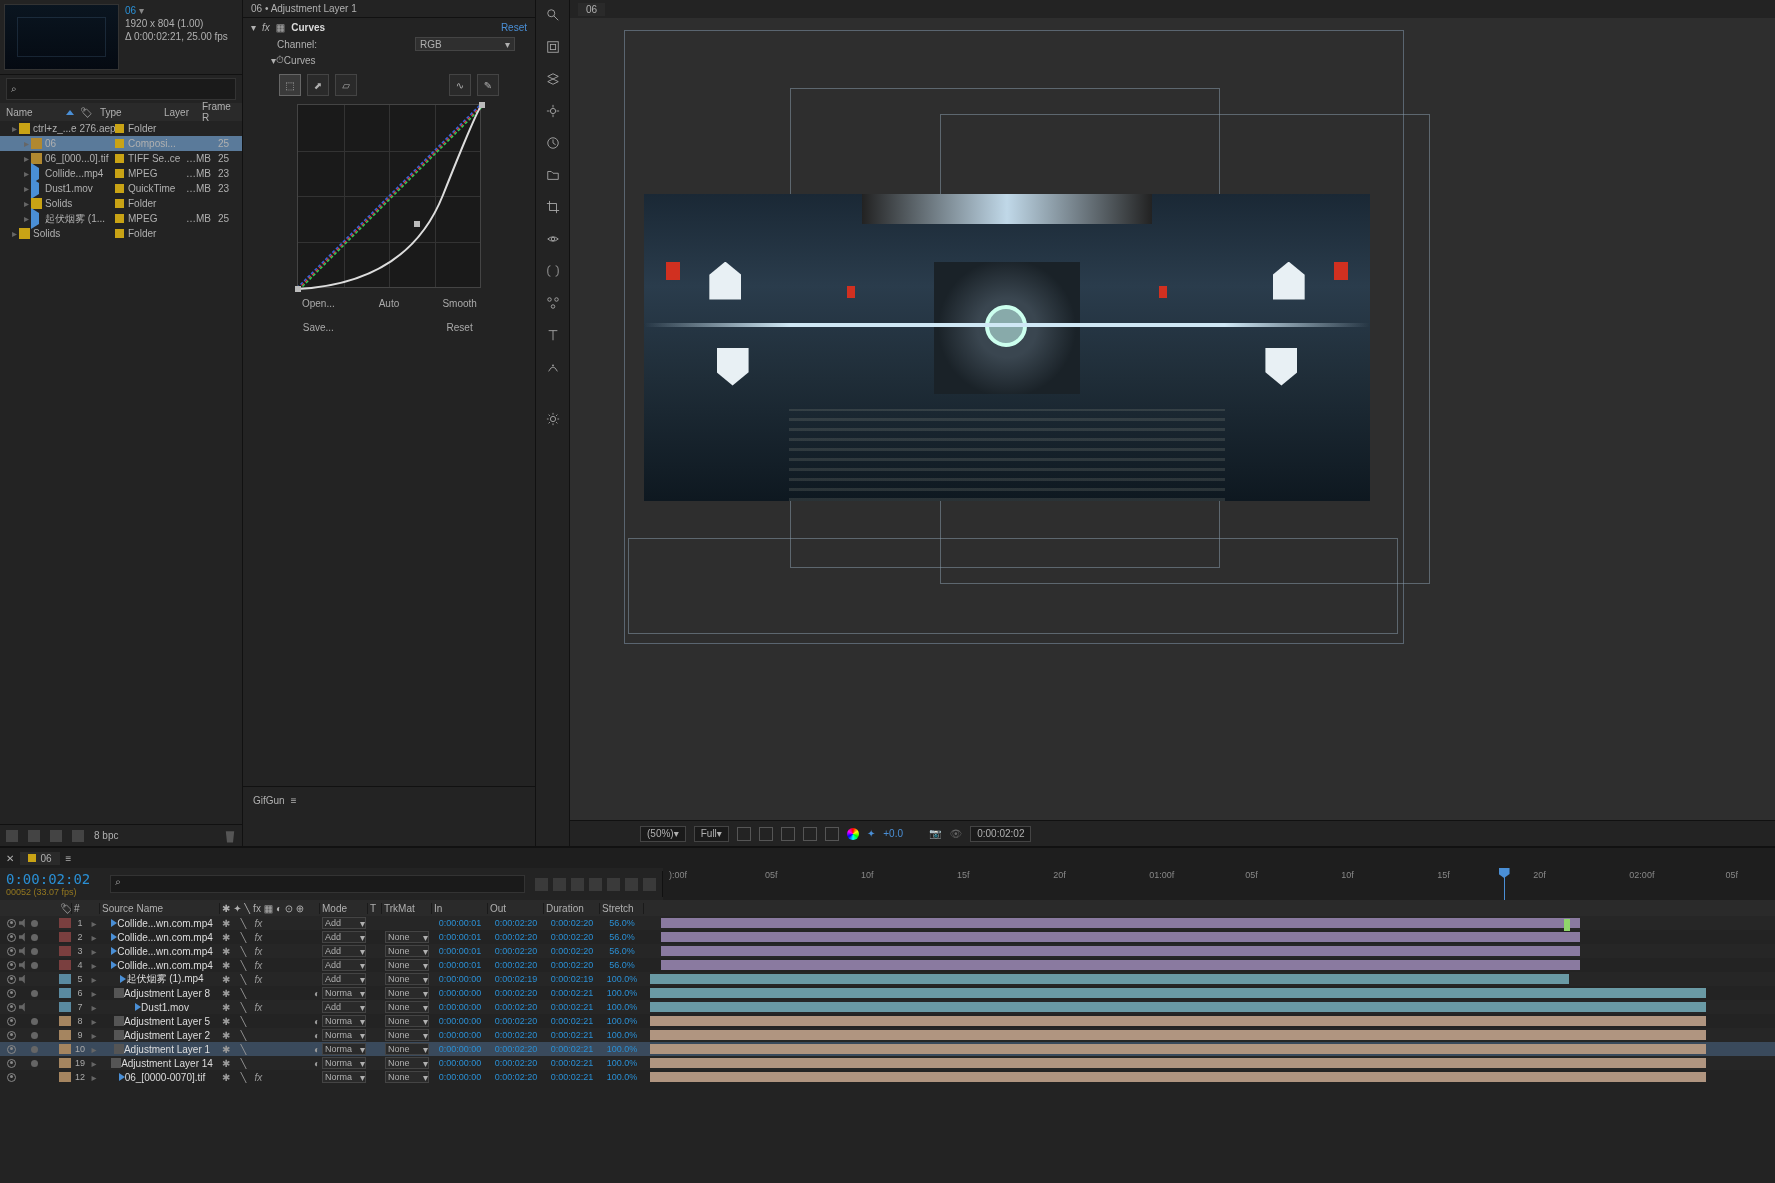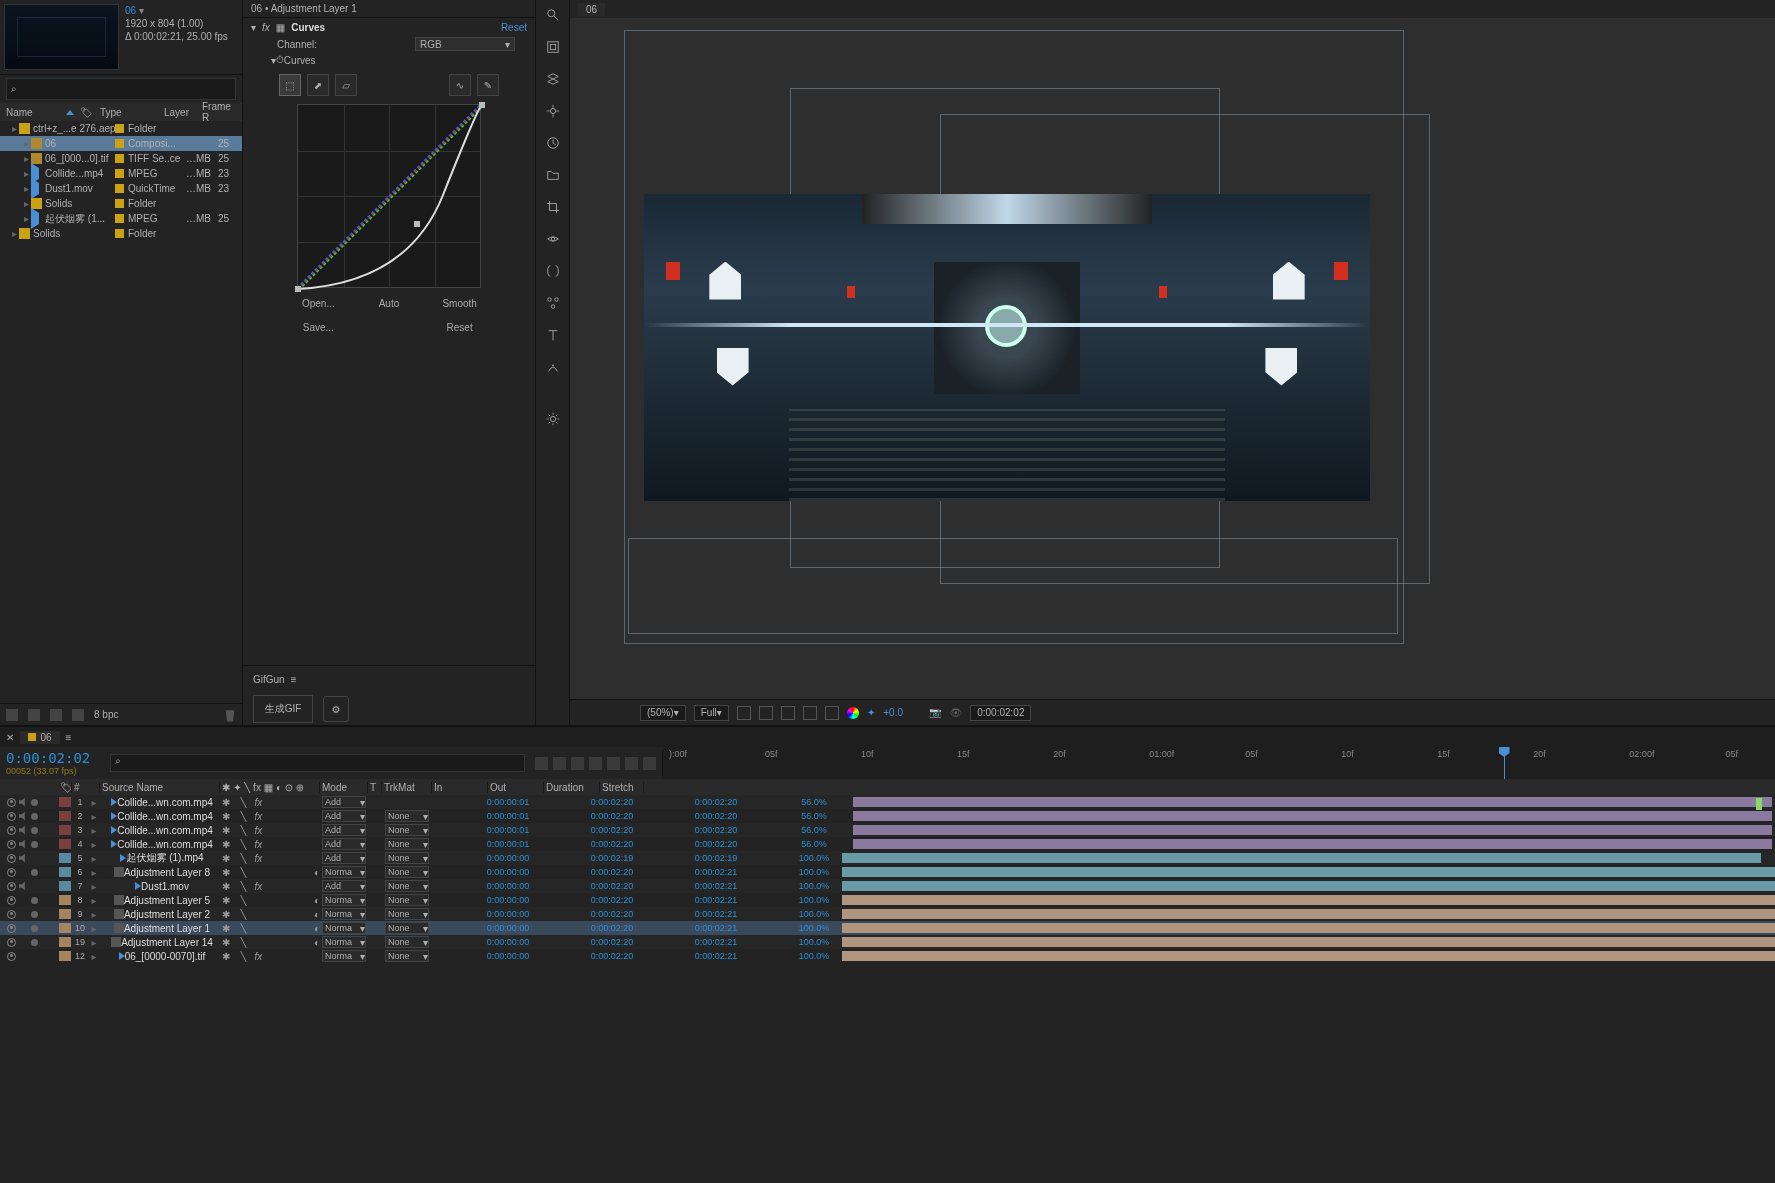--- a/index.html
+++ b/index.html
@@ -1,17 +1,17 @@
 <!DOCTYPE html>
 <html><head>
 <meta charset="utf-8">
 <style>
 * { margin:0; padding:0; box-sizing:border-box; font-family:"Segoe UI",Tahoma,sans-serif; font-size:10px; color:#b0b0b0; }
 body { background:#1e1e1e; width:1775px; height:1183px; overflow:hidden; }
-.top { display:flex; height:725px; }
+.top { display:flex; height:846px; }
 .left-col { width:243px; display:flex; flex-direction:column; background:#232323; border-right:1px solid #111; }
 .thumb-strip { height:75px; padding:4px; display:flex; gap:6px; border-bottom:1px solid #111; }
 .thumb { width:115px; height:66px; background:linear-gradient(#0a1520,#050a12); border:1px solid #333; position:relative; }
 .thumb::after{content:"";position:absolute;inset:12px;border:1px solid rgba(100,140,180,.2);}
 .thumb-meta { font-size:10px; line-height:13px; color:#ccc; }
 .comp-link{color:#2a8fd4;}
 .search-row { height:22px; border:1px solid #333; margin:3px 6px; display:flex; align-items:center; padding:0 4px; background:#1a1a1a; }
 .pheaders { display:flex; background:#2a2a2a; height:18px; align-items:center; padding:0 6px; gap:6px; font-size:9px; color:#999; }
 .ph-name{flex:1;} .ph-icon{width:14px;} .ph-type{width:58px;} .ph-size{width:32px;} .ph-fr{width:34px;}
 .tri-up{width:0;height:0;border-left:4px solid transparent;border-right:4px solid transparent;border-bottom:5px solid #4a8fd6;}
@@ -108,21 +108,21 @@
 .layer-row.sel{background:#3a4a5c;}
 .lf{display:flex;align-items:center;justify-content:center;overflow:hidden;white-space:nowrap;}
 .eye{width:9px;height:9px;border:1px solid #888;border-radius:50%;}
 .eye.on::after{content:"";display:block;width:3px;height:3px;background:#888;border-radius:50%;margin:1px auto;}
 .spk{width:9px;height:9px;background:#666;clip-path:polygon(0 30%,40% 30%,70% 0,70% 100%,40% 70%,0 70%);}
 .dot{width:7px;height:7px;border-radius:50%;background:#666;}
 .color-chip{width:12px;height:10px;}
 .num{color:#aaa;font-size:9px;}
 .lname{text-align:right;padding-left:4px;color:#ddd;}
 .mode-sel{width:44px;height:12px;background:#2a2a2a;border:1px solid #444;font-size:9px;padding-left:2px;display:flex;align-items:center;}
-.tc{color:#2a8fd4;font-size:9px;margin-left:48px;}
+.tc{color:#2a8fd4;font-size:9px;}
 .bar-area{flex:1;position:relative;height:100%;}
 .layer-bar{position:absolute;top:2px;height:10px;background:#6b7a88;}
 .layer-bar.lav{background:#8a7aa0;}
 .layer-bar.cyan{background:#6a9aa5;}
 .layer-bar.peach{background:#b09580;}
 .marker2{position:absolute;right:10px;top:1px;width:6px;height:12px;background:#8fd66a;}
 svg{overflow:visible;}
 </style>
 </head>
 <body>
@@ -302,26 +302,20 @@
         <div class="cbtn"></div>
         <div class="cbtn">Reset</div>
       </div>
     </div>
     <div class="spacer"></div>
     <div class="gifgun">
       <div class="gif-head">
           <span>GifGun</span> 
           <span>≡</span>
         </div>
-      <div class="gif-ctrl">
-        <div class="gif-btn">生成GIF</div>
-        <div class="gear">
-            <span>⚙</span>
-          </div>
-      </div>
     </div>
   </div>
 
   <div class="tool-col">
     <div class="tcell">
         <svg class="ticon" viewBox="0 0 16 16">
           <circle cx="6" cy="6" r="4" stroke="#aaa" fill="none"></circle>
           <line x1="9" y1="9" x2="14" y2="14" stroke="#aaa"></line>
         </svg>
       </div>

